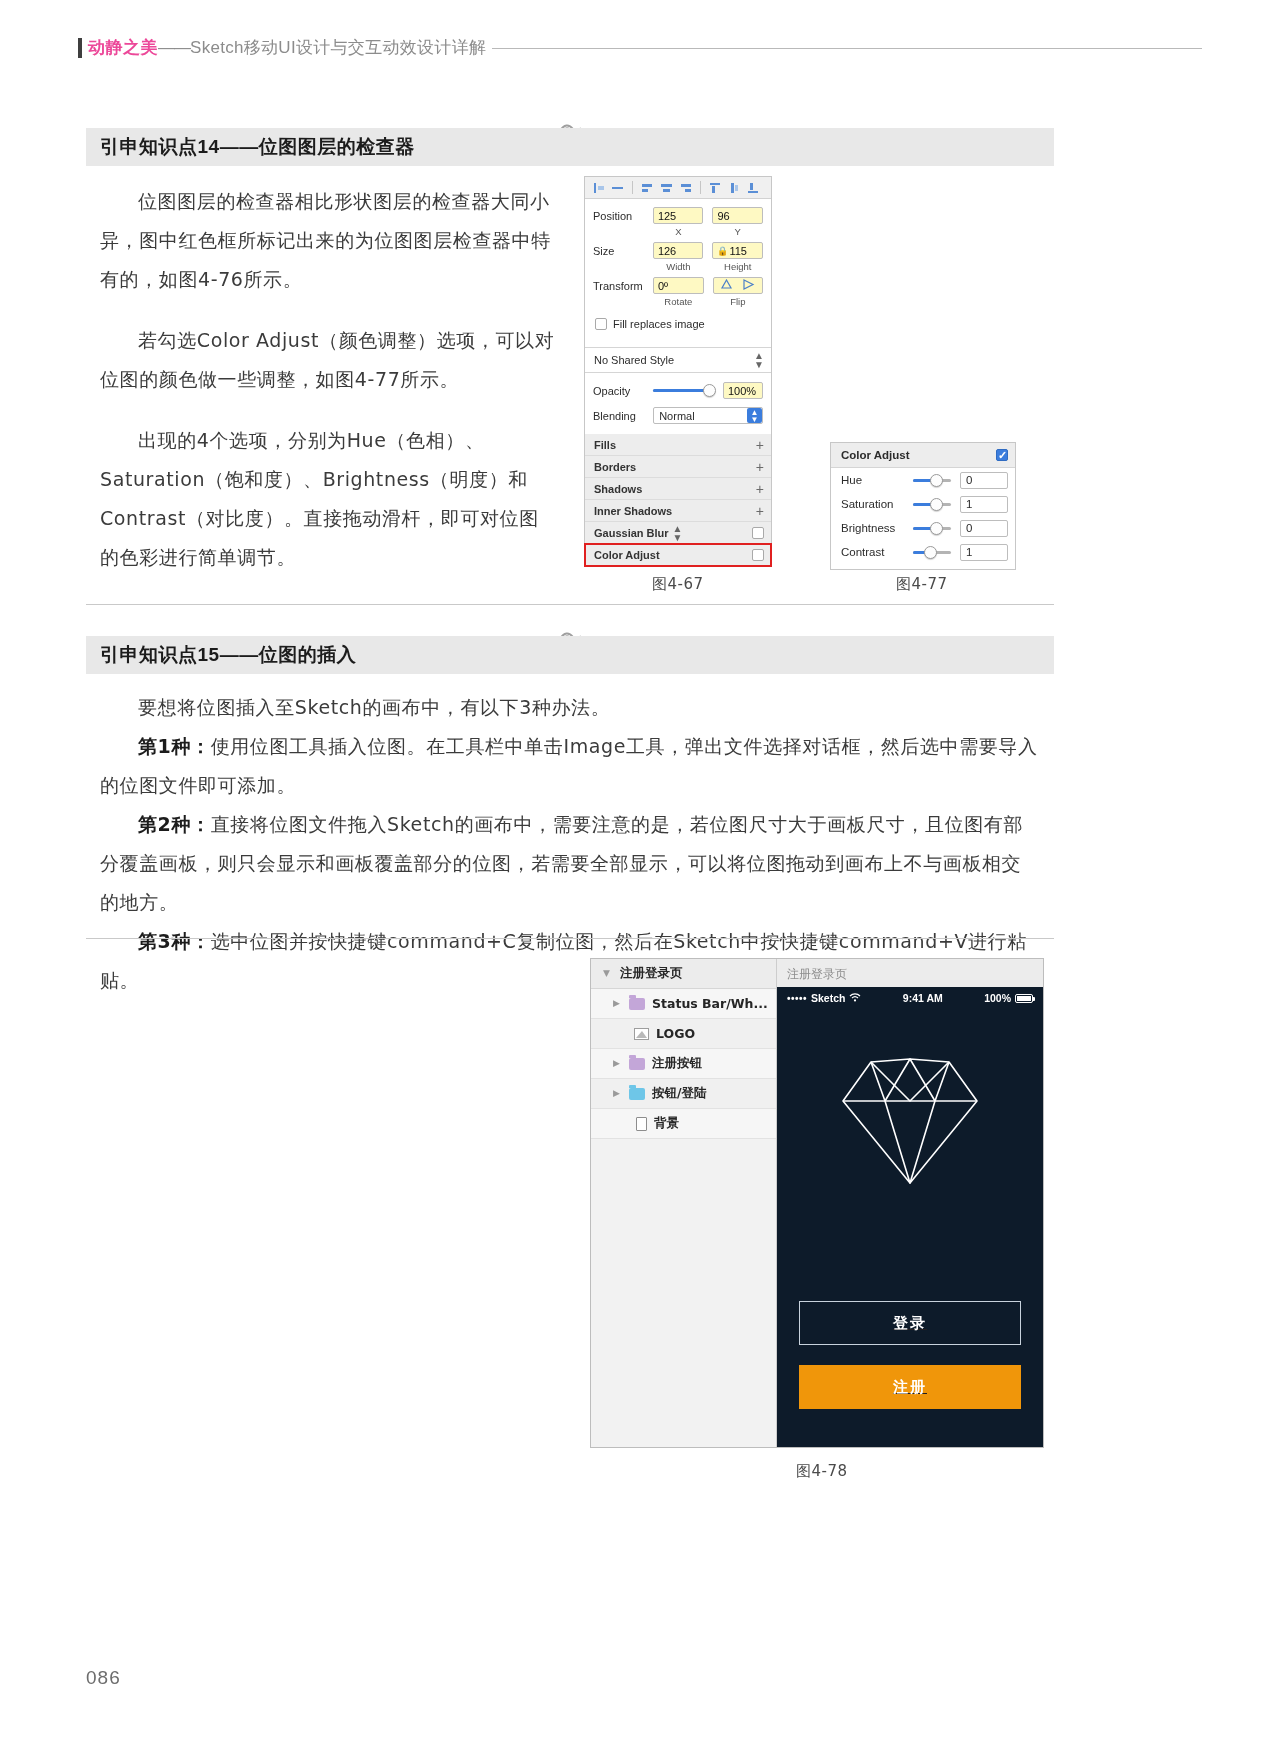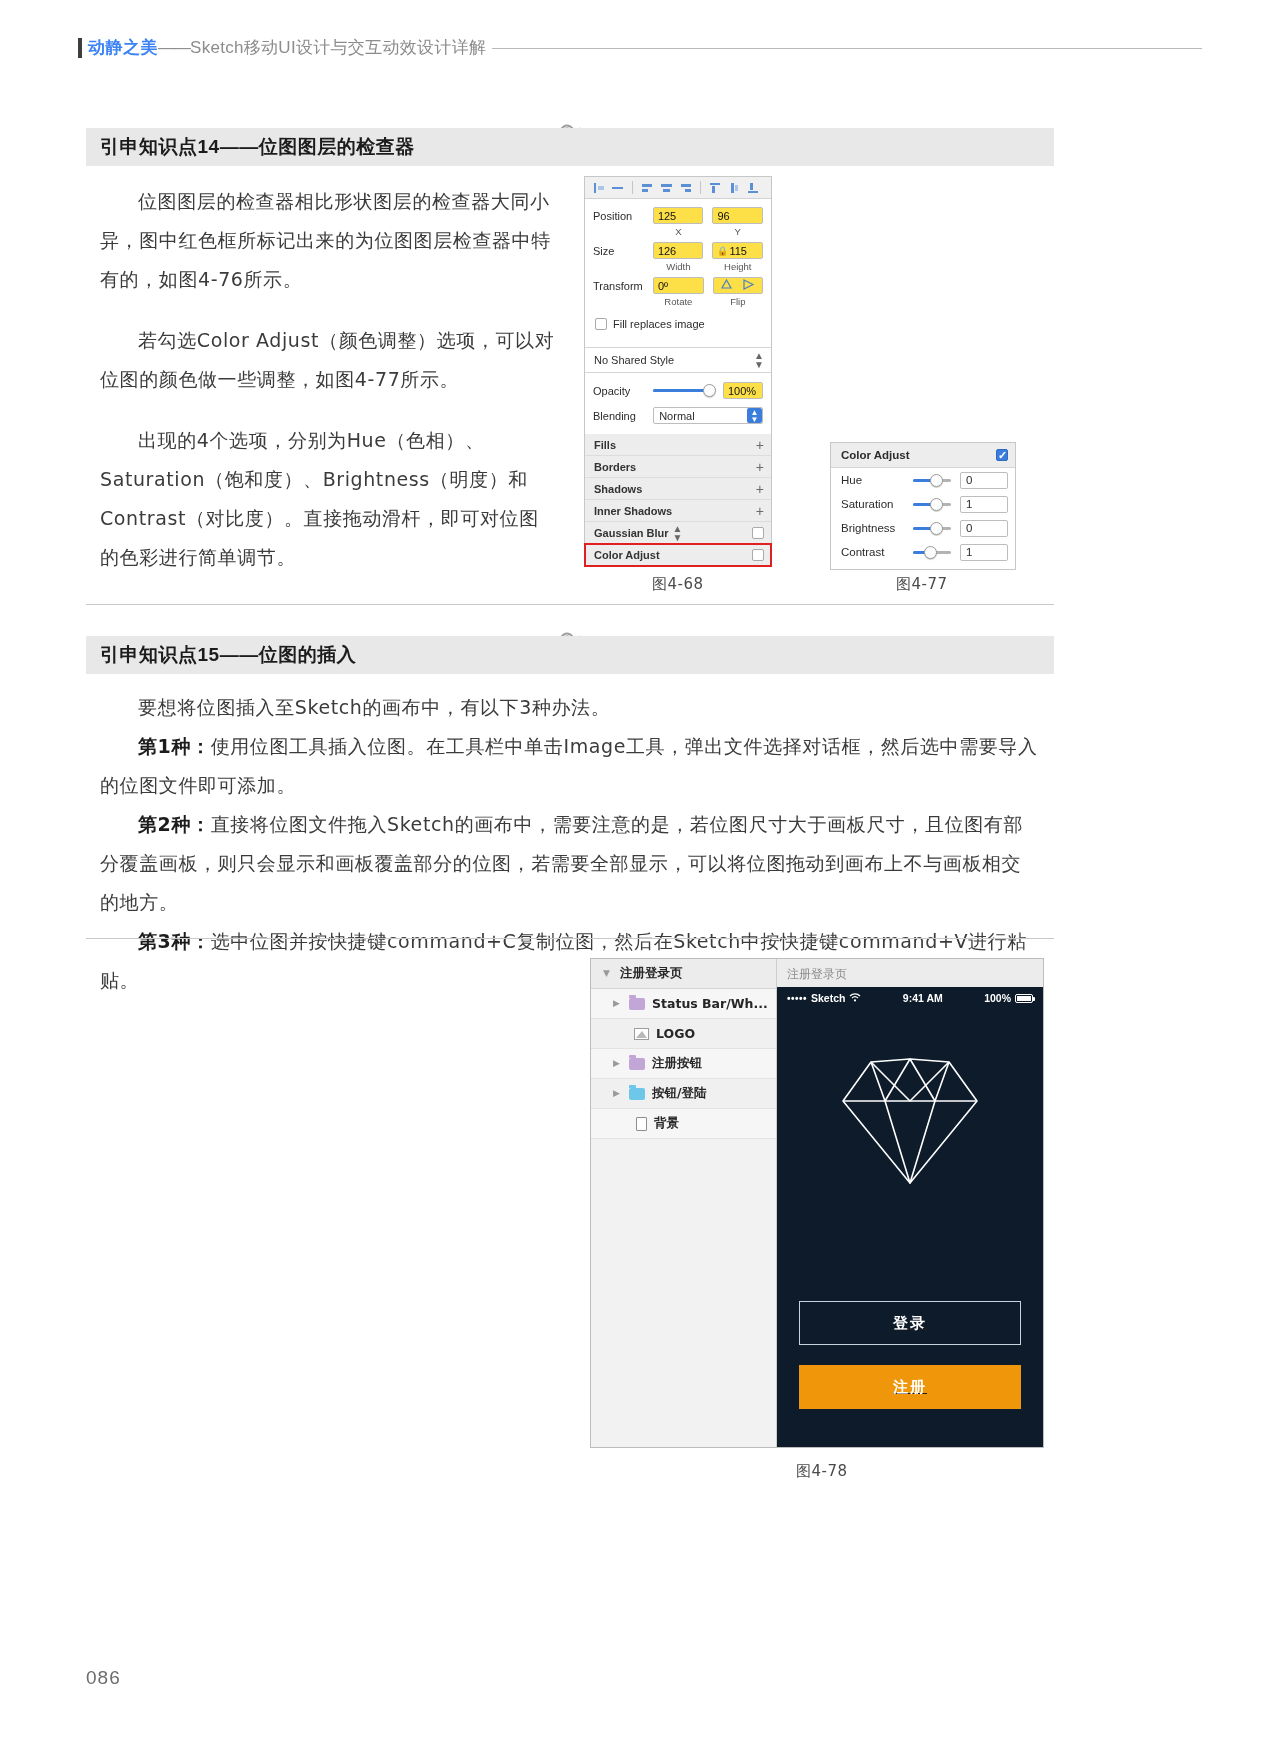--- a/index.html
+++ b/index.html
@@ -10,21 +10,21 @@
     color: #231f20;
   }
   .page { position: relative; width: 1280px; height: 1751px; overflow: hidden; }
 
   
   .runhead {
     position: absolute; left: 78px; top: 36px; right: 78px;
     display: flex; align-items: center; gap: 0px;
   }
   .runhead .bar { width: 4px; height: 20px; background: #3f3f3f; margin-right: 6px; }
-  .runhead .bold { font-weight: bold; font-size: 17px; letter-spacing: .5px; color: #3b82f6; }
+  .runhead .bold { font-weight: bold; font-size: 17px; letter-spacing: .5px; color: #ec4899; }
   .runhead .dash { font-size: 17px; color: #8c8c8c; letter-spacing: -1px; }
   .runhead .light { font-size: 17px; color: #8c8c8c; letter-spacing: .3px; white-space: nowrap; }
   .runhead .rule { flex: 1; height: 1px; background: #b9b9b9; margin-left: 6px; position: relative; top: 1px; }
 
   
   .tipblock { position: absolute; left: 86px; width: 968px; }
   .tip-sep {
     position: absolute; left: 86px; width: 968px; height: 1px; background: #c9c9c9;
   }
   .tip-mark {
@@ -65,21 +65,21 @@
     height: 22px; background: #f0f0f0; border-bottom: 1px solid #d2d2d2;
     display: flex; align-items: center; gap: 4px; padding: 0 6px;
   }
   .insp-align .sep { width: 1px; height: 13px; background: #c6c6c6; margin: 0 3px; }
   .insp-align .ico { width: 15px; height: 14px; position: relative; }
 
   .insp-sec { padding: 7px 8px 6px 8px; background: #fff; }
   .row { display: flex; align-items: center; height: 19px; margin-bottom: 1px; }
   .row .lbl { width: 62px; font-size: 11px; color: #2c2c2c; }
   .fld {
-    height: 17px; background: #fde047; border: 1px solid #bdbdbd; border-radius: 2px;
+    height: 17px; background: #fef9c3; border: 1px solid #bdbdbd; border-radius: 2px;
     display: flex; align-items: center; padding: 0 4px; font-size: 11px; color: #111;
   }
   .f-a { width: 52px; margin-right: 9px; }
   .f-b { width: 52px; }
   .sub { display: flex; height: 13px; margin-bottom: 2px; }
   .sub .spacer { width: 62px; }
   .sub .s1 { width: 52px; margin-right: 9px; text-align: center; font-size: 9.5px; color: #555; }
   .sub .s2 { width: 52px; text-align: center; font-size: 9.5px; color: #555; }
   .lockico { width: 9px; text-align: center; font-size: 9px; color: #555; }
 
@@ -450,21 +450,21 @@
       <span class="sl">
         <span class="slider-track" style="display:block; margin-top:5px;">
           <span class="slider-fill" style="width:36%"></span>
           <span class="slider-knob" style="left:30%"></span>
         </span>
       </span>
       <span class="vf">1</span>
     </div>
   </div>
 
-  <div class="cap" style="left:652px; top:575px;">图4-68</div>
+  <div class="cap" style="left:652px; top:575px;">图4-67</div>
   <div class="cap" style="left:896px; top:575px;text-align:right;">图4-77</div>
 
   <div class="tip-sep" style="top:604px;"></div>
   <div class="tip-sep" style="top:636px;">
     <div class="tip-mark" style="top:-11px;">
       <svg width="26" height="16" viewBox="0 0 26 16">
         <path d="M3 11 C7 4, 12 4, 16 9 C18 12, 22 12, 24 8" stroke="#9f9f9f" stroke-width="2" fill="none"></path>
         <path d="M2 13 C7 7, 12 7, 15 12" stroke="#9f9f9f" stroke-width="2" fill="none"></path>
       </svg>
     </div>

